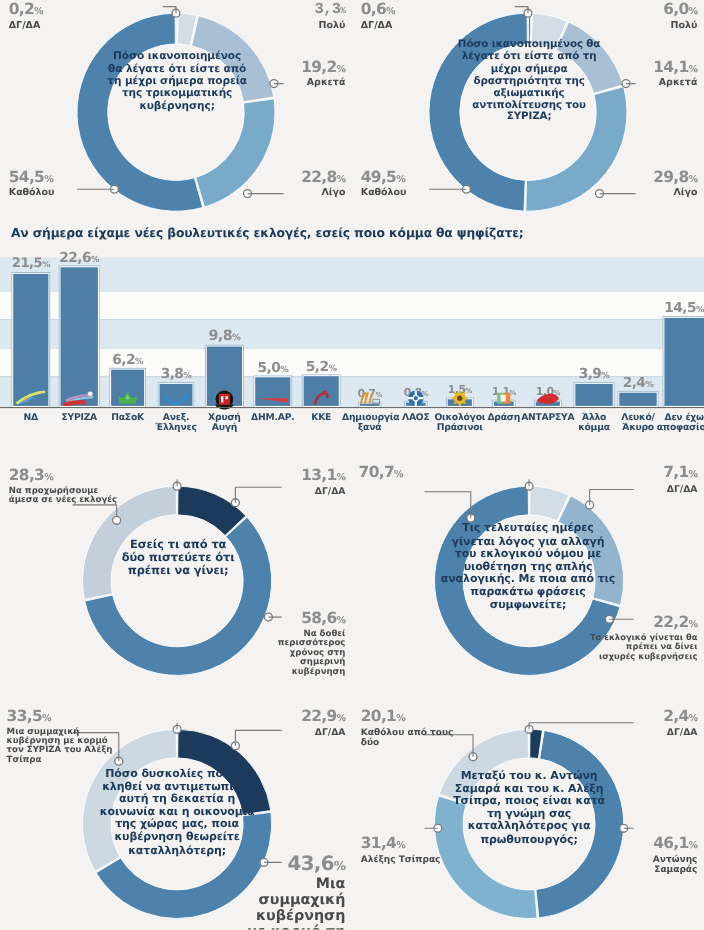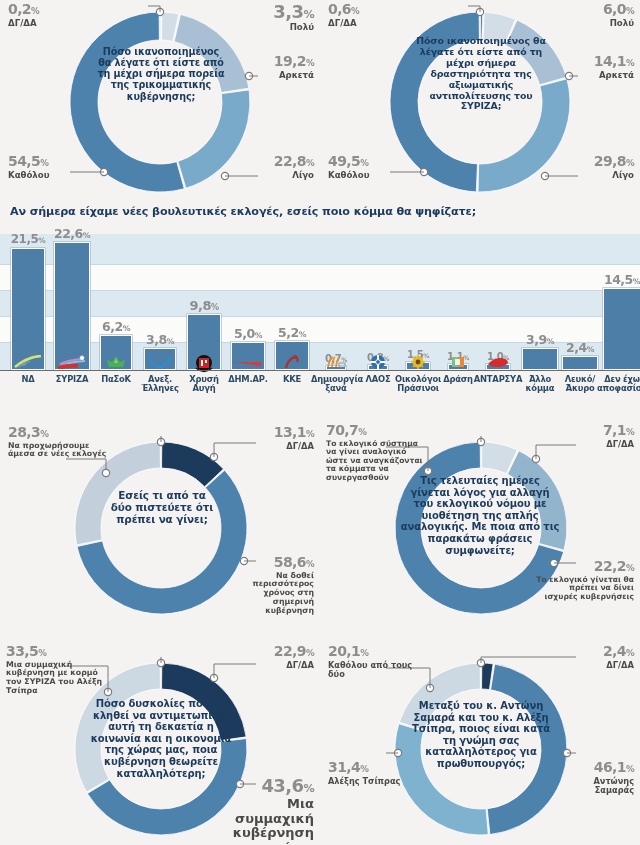--- a/index.html
+++ b/index.html
@@ -100,21 +100,21 @@
       <path d="M163 172 L196 172" fill="none" stroke="#7a7a7a" stroke-width="1"></path>
       <path d="M42 168 L8 168" fill="none" stroke="#7a7a7a" stroke-width="1"></path>
     </svg>
     <div class="center-q" style="left:96px;top:46px;width:130px;font-size:9.6px;">Πόσο ικανοποιημένος θα λέγατε ότι είστε από τη μέχρι σήμερα πορεία της τρικομματικής κυβέρνησης;</div>
 
     <div class="lbl l" style="left:8px;top:2px;width:80px;">
       <span class="pct" style="font-size:14px;">0,2<span class="sm">%</span></span>
       <span class="txt" style="font-size:8.6px;">ΔΓ/ΔΑ</span>
     </div>
     <div class="lbl r" style="left:228px;top:2px;width:86px;">
-      <span class="pct" style="font-size:18px;">3,3<span class="sm">%</span></span>
+      <span class="pct" style="font-size:14px;font-family:Liberation Mono, monospace;">3,3<span class="sm">%</span></span>
       <span class="txt" style="font-size:8.6px;">Πολύ</span>
     </div>
     <div class="lbl r" style="left:228px;top:54px;width:86px;">
       <span class="pct" style="font-size:14px;">19,2<span class="sm">%</span></span>
       <span class="txt" style="font-size:8.6px;">Αρκετά</span>
     </div>
     <div class="lbl r" style="left:228px;top:154px;width:86px;">
       <span class="pct" style="font-size:14px;">22,8<span class="sm">%</span></span>
       <span class="txt" style="font-size:8.6px;">Λίγο</span>
     </div>
@@ -330,21 +330,20 @@
       <path d="M95 9 L95 3" fill="none" stroke="#7a7a7a" stroke-width="1"></path>
       <path d="M150 26 L150 12 L200 12" fill="none" stroke="#7a7a7a" stroke-width="1"></path>
       <path d="M168 130 L196 130" fill="none" stroke="#7a7a7a" stroke-width="1"></path>
       <circle cx="42" cy="38" r="3.6" fill="#fff" stroke="#7a7a7a" stroke-width="1.2"></circle>
       <path d="M42 38 L42 14 L-16 14" fill="none" stroke="#7a7a7a" stroke-width="1"></path>
     </svg>
     <div class="center-q" style="left:80px;top:60px;width:160px;font-size:10px;">Τις τελευταίες ημέρες γίνεται λόγος για αλλαγή του εκλογικού νόμου με υιοθέτηση της απλής αναλογικής. Με ποια από τις παρακάτω φράσεις συμφωνείτε;</div>
 
     <div class="lbl l" style="left:6px;top:8px;width:104px;">
       <span class="pct" style="font-size:14px;">70,7<span class="sm">%</span></span>
-      <span class="txt" style="font-size:7.6px;">Το εκλογικό σύστημα να γίνει αναλογικό ώστε να αναγκάζονται τα κόμματα να συνεργασθούν</span>
     </div>
     <div class="lbl r" style="left:240px;top:8px;width:74px;">
       <span class="pct" style="font-size:14px;">7,1<span class="sm">%</span></span>
       <span class="txt" style="font-size:8.4px;">ΔΓ/ΔΑ</span>
     </div>
     <div class="lbl r" style="left:214px;top:144px;width:100px;">
       <span class="pct" style="font-size:14px;">22,2<span class="sm">%</span></span>
       <span class="txt" style="font-size:7.6px;">Το εκλογικό γίνεται θα πρέπει να δίνει ισχυρές κυβερνήσεις</span>
     </div>
   </div>

